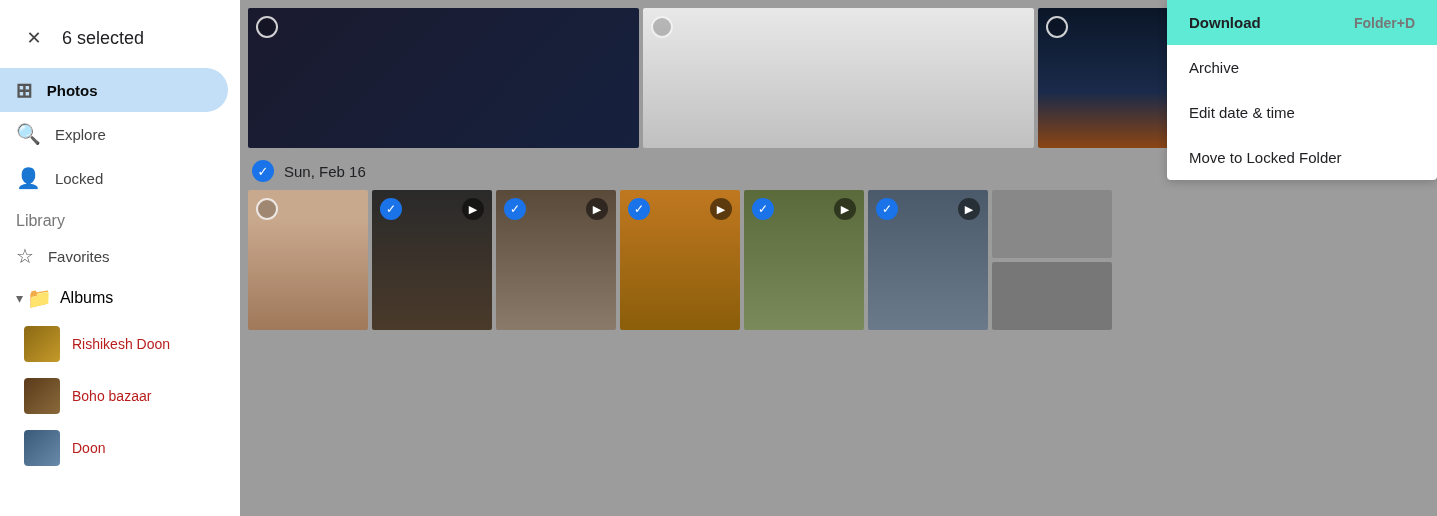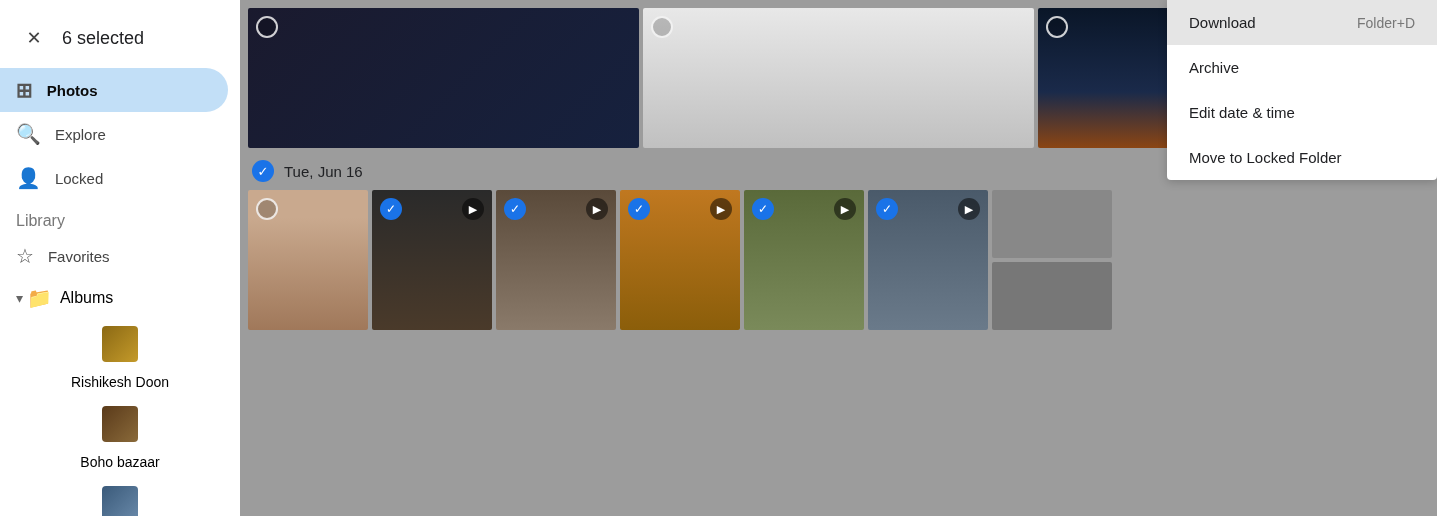--- a/index.html
+++ b/index.html
@@ -80,26 +80,25 @@
       font-size: 16px;
       color: #777;
       padding: 12px 16px 4px;
       text-transform: none;
       font-weight: 400;
     }
 
     .album-item {
       display: flex;
       align-items: center;
-      padding: 8px 18px;
+      padding: 8px 24px;
       gap: 12px;
       cursor: pointer;
       font-size: 14px;
-      color: #000000;
-      flex-direction: column;
+      color: #b91c1c;
     }
 
     .album-thumb {
       width: 36px; height: 36px;
       border-radius: 4px;
       object-fit: cover;
       background: #ccc;
       flex-shrink: 0;
     }
 
@@ -241,22 +240,22 @@
       align-items: center;
       justify-content: space-between;
       padding: 14px 22px;
       cursor: pointer;
       font-size: 15px;
       color: #202124;
       border-bottom: none;
     }
 
     .menu-item.active-top {
-      background: #e5e5e5;
-      font-weight: 400;
+      background: #5eead4;
+      font-weight: 700;
     }
 
     .menu-shortcut {
       color: #777;
       font-size: 14px;
     }
 
     
     .album-color-1 { background: linear-gradient(135deg, #8B6914, #c49a2a); }
     .album-color-2 { background: linear-gradient(135deg, #5a3a1a, #8a6a3a); }
@@ -332,21 +331,21 @@
       <div class="photo-thumb white-abstract">
         <div class="uncheck-overlay"></div>
       </div>
       <div class="photo-thumb campfire">
         <div class="uncheck-overlay"></div>
       </div>
     </div>
 
     <div class="date-row">
       <div class="date-check">✓</div>
-      <span class="date-text">Tue, Jun 16</span>
+      <span class="date-text">Sun, Feb 16</span>
     </div>
 
     <div class="bottom-photos-row">
       <div class="photo-bottom photo-girl">
         <div class="uncheck-overlay"></div>
       </div>
       <div class="photo-bottom photo-restaurant">
         <div class="check-overlay">✓</div>
         <div class="video-icon">▶</div>
       </div>

